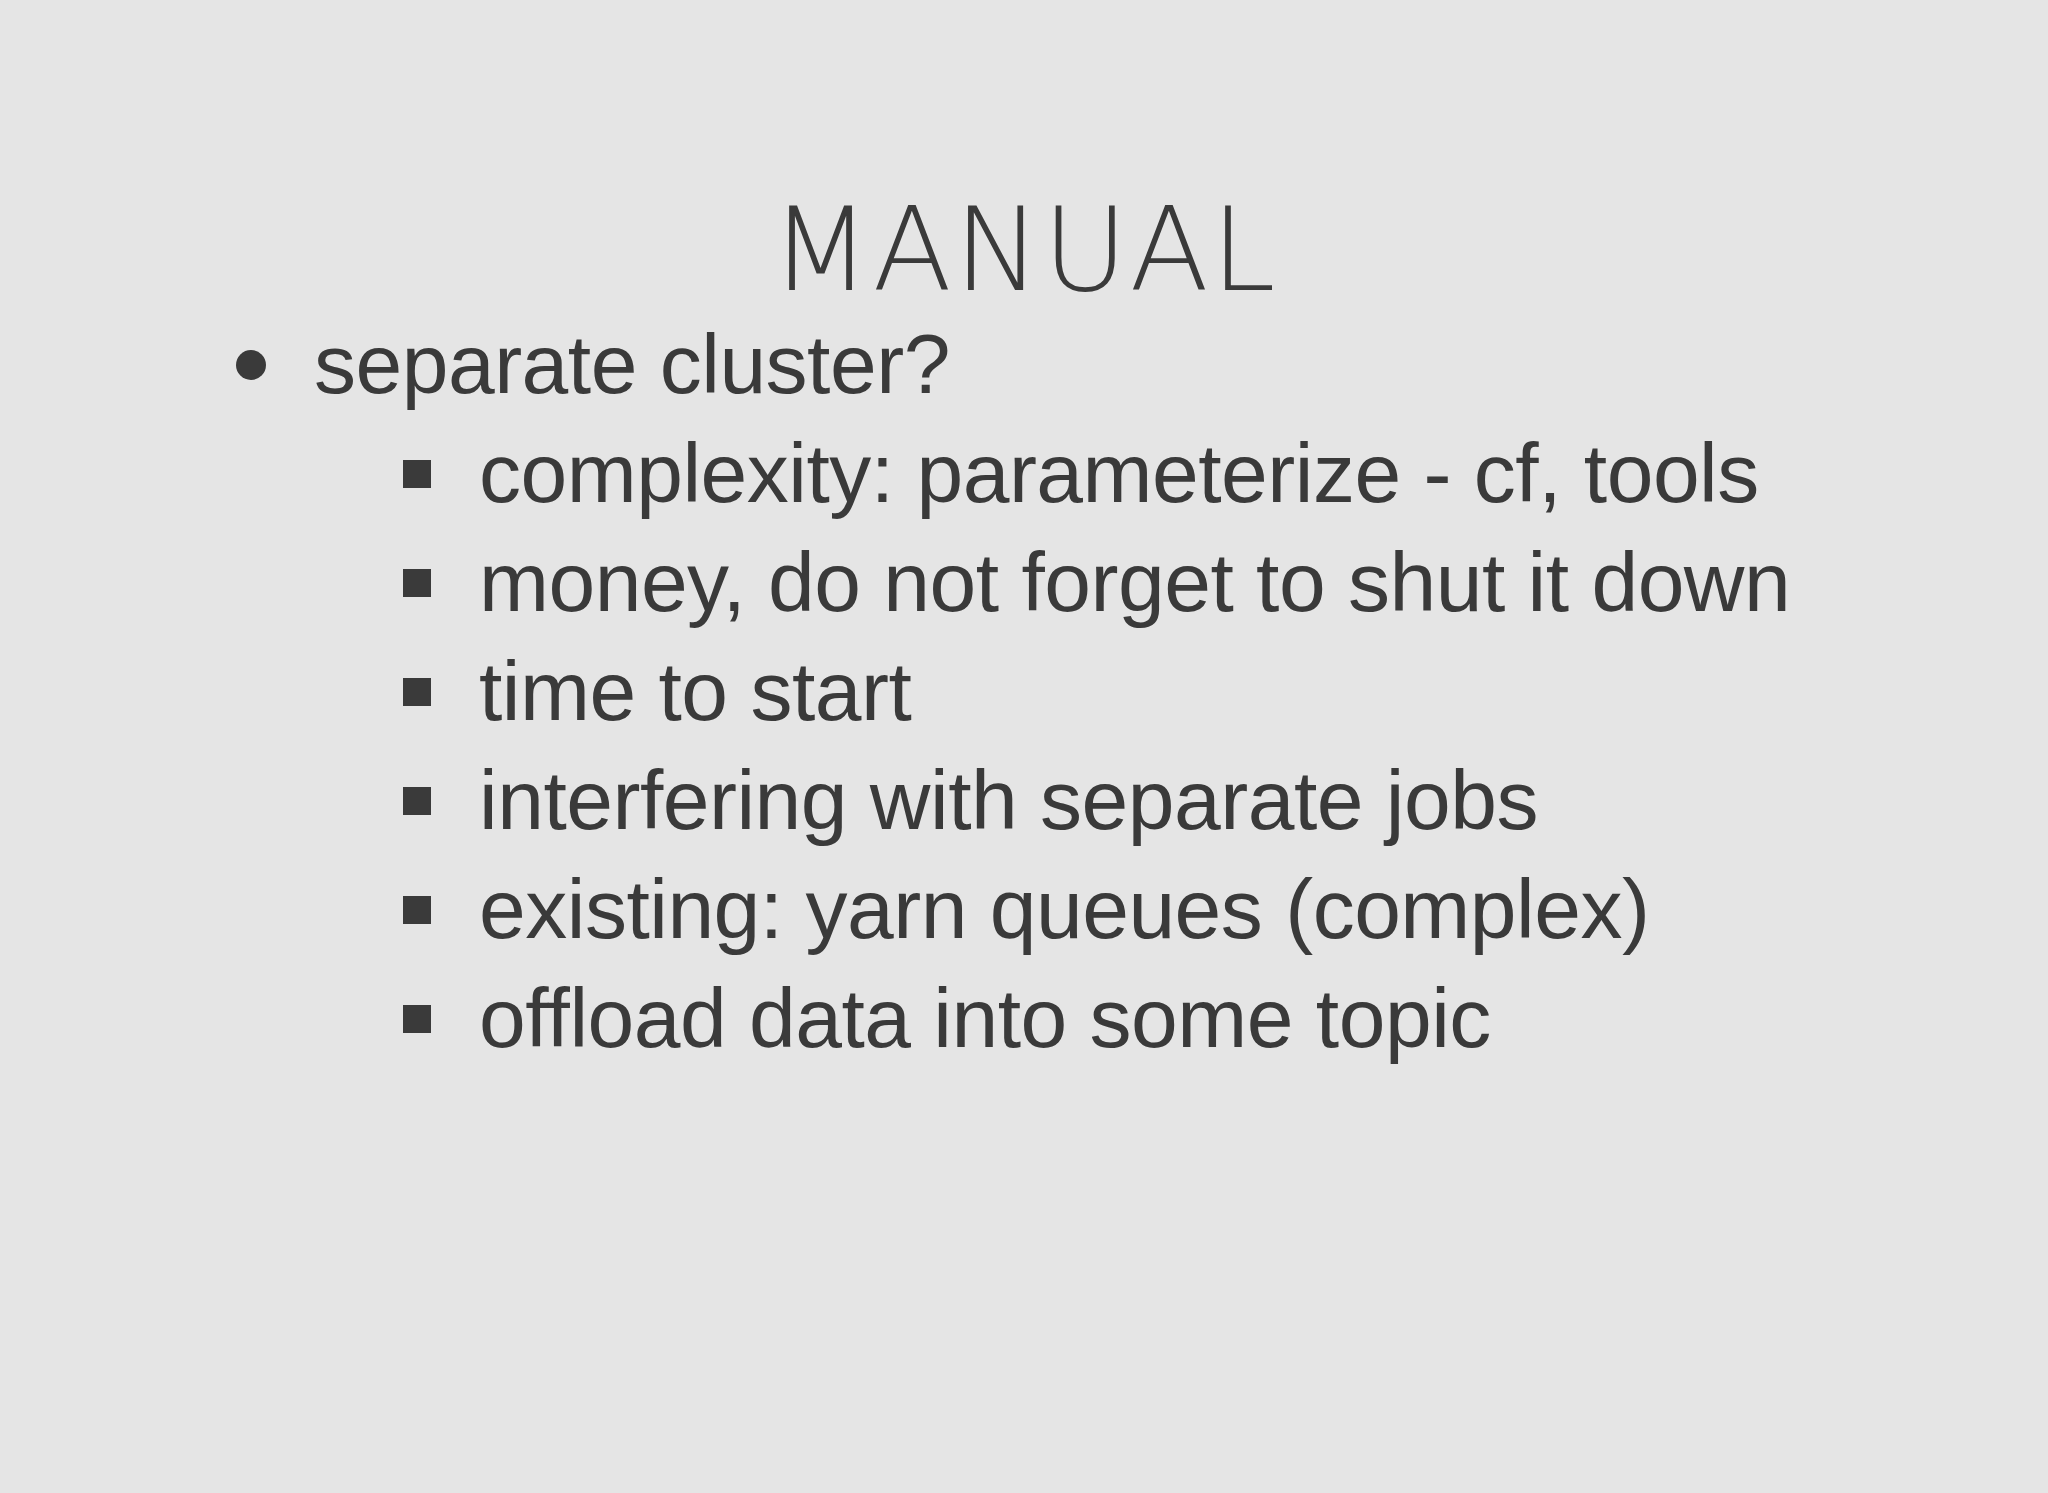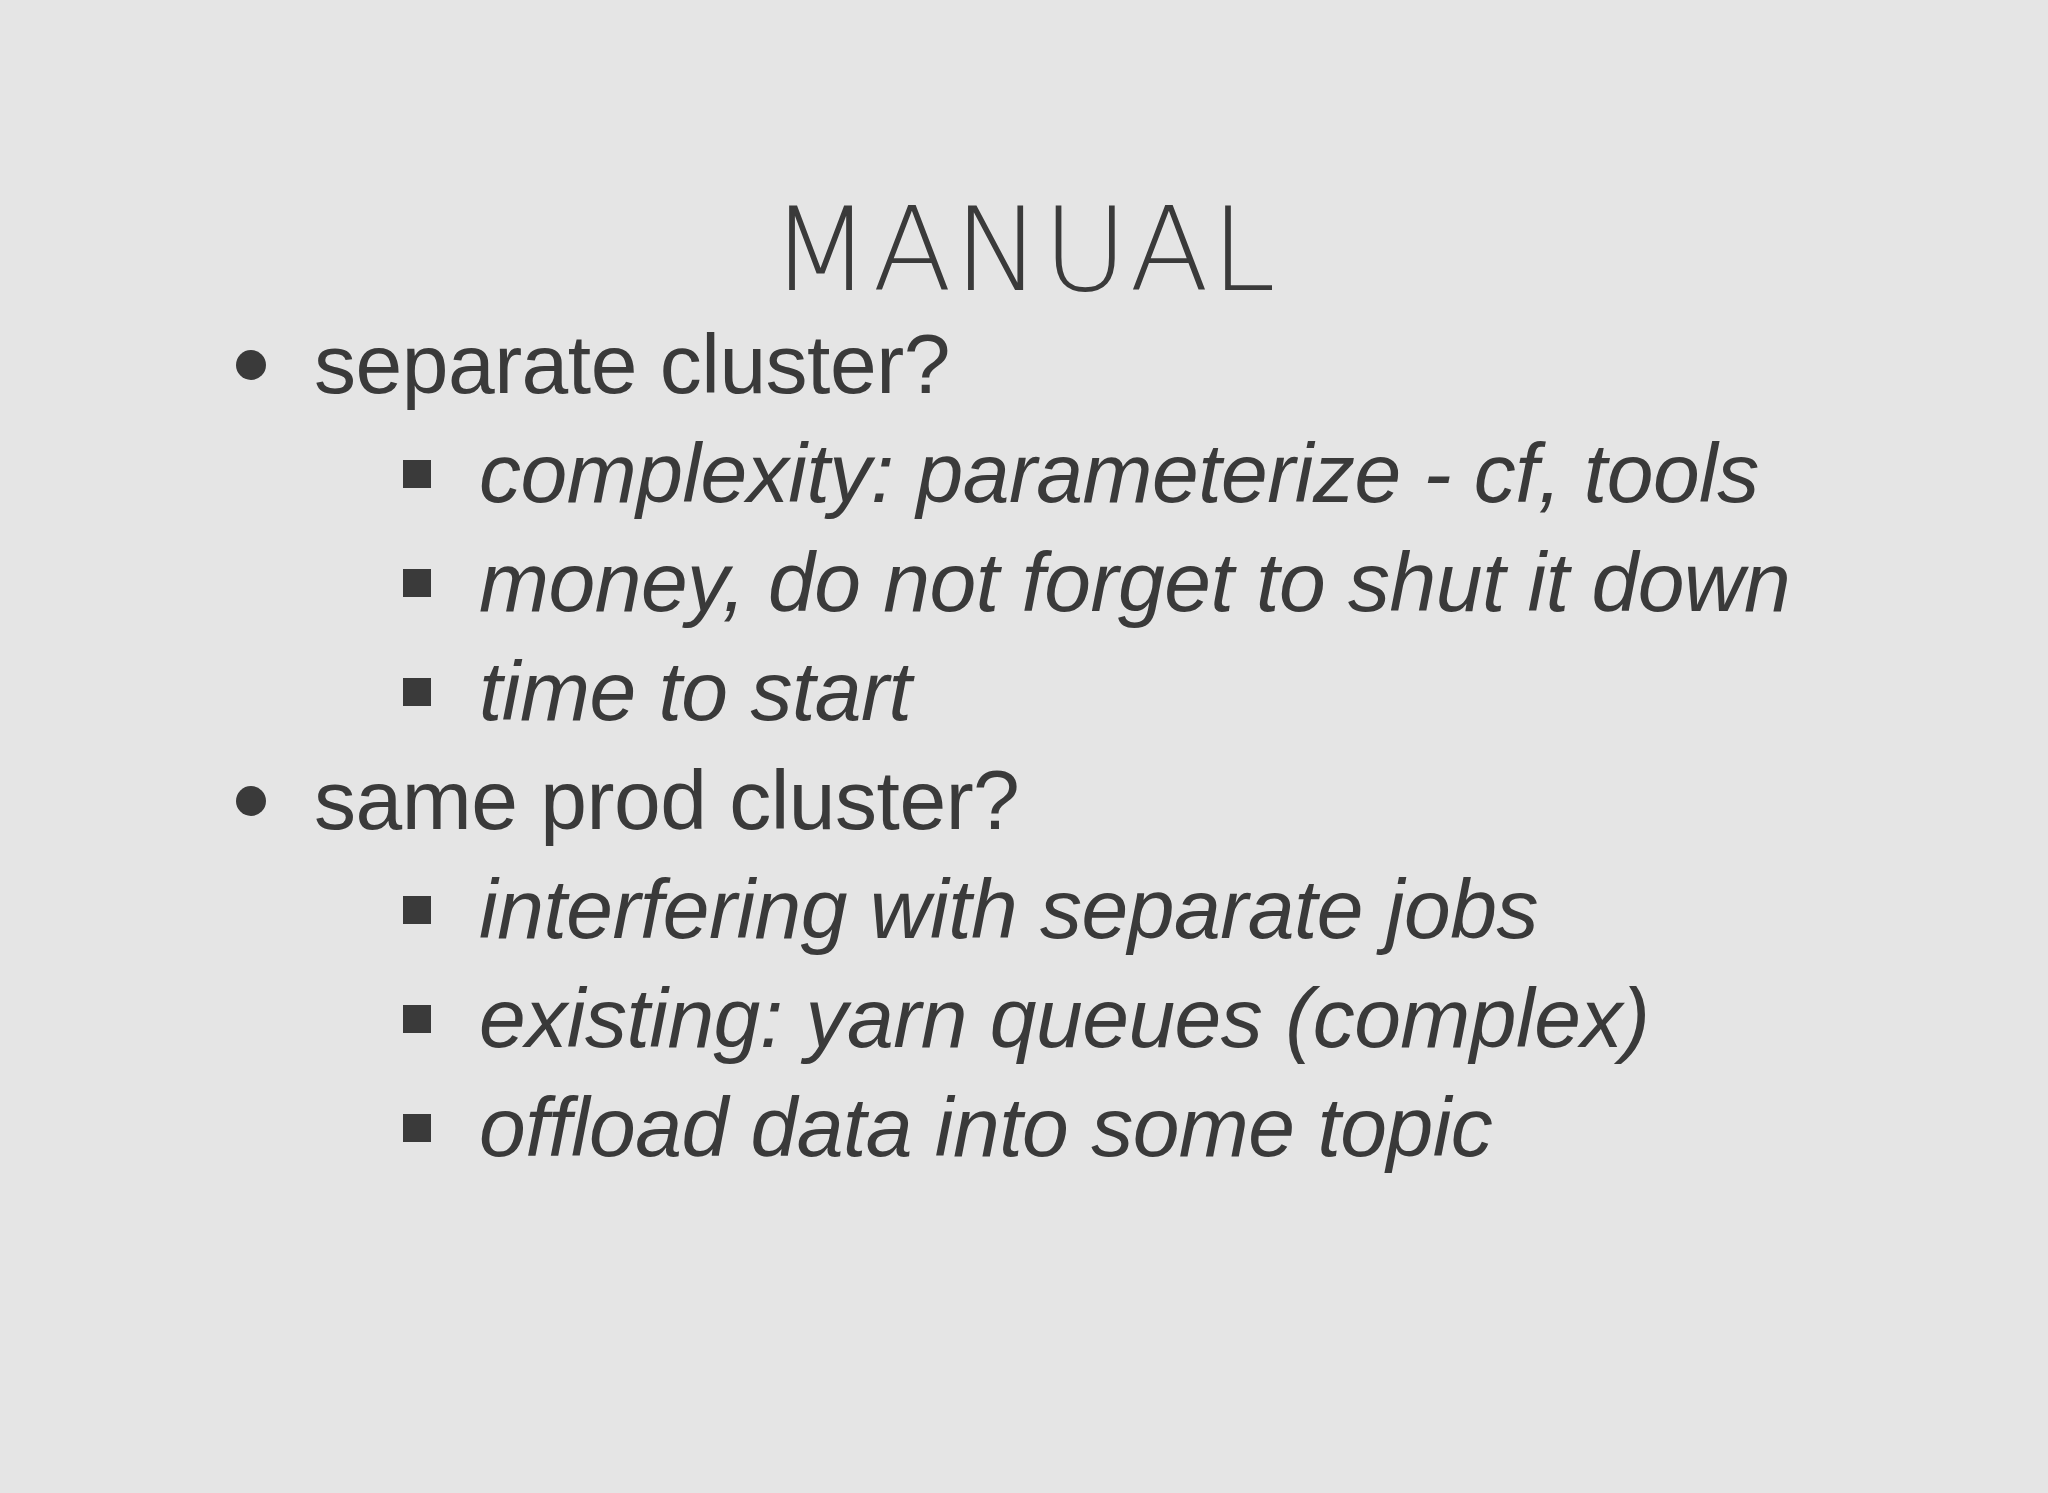--- a/index.html
+++ b/index.html
@@ -46,21 +46,21 @@
     margin: 0;
     padding: 0;
     list-style: none;
   }
   li.l1 > .line, li.l2 > .line {
     position: relative;
     white-space: nowrap;
   }
   li.l1 > .line { padding-left: 78px; }
   li.l2 { margin-left: 167px; }
-  li.l2 > .line { padding-left: 76px; font-style: italic; }
+  li.l2 > .line { padding-left: 76px; }
   .marker {
     position: absolute;
     left: 0;
     background: #3a3a3a;
     display: block;
   }
   .marker.dot {
     top: 40px;
     width: 30px;
     height: 30px;
@@ -102,24 +102,20 @@
         <li class="l2">
           <div class="line">
             <span class="marker square"></span>
             <span>time to start</span>
           </div>
         </li>
       </ul>
     </li>
 
     <li class="l1">
-      <div class="line">
-        <span class="marker dot"></span>
-        <span>same prod cluster?</span>
-      </div>
       <ul>
         <li class="l2">
           <div class="line">
             <span class="marker square"></span>
             <span>interfering with separate jobs</span>
           </div>
         </li>
         <li class="l2">
           <div class="line">
             <span class="marker square"></span>

